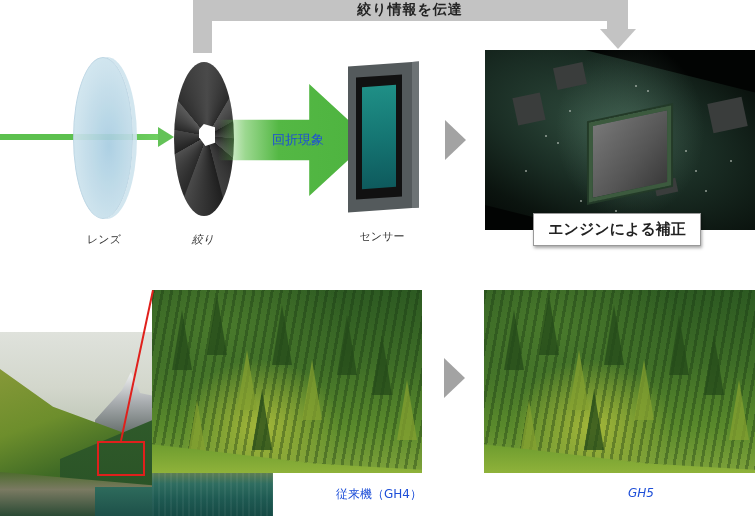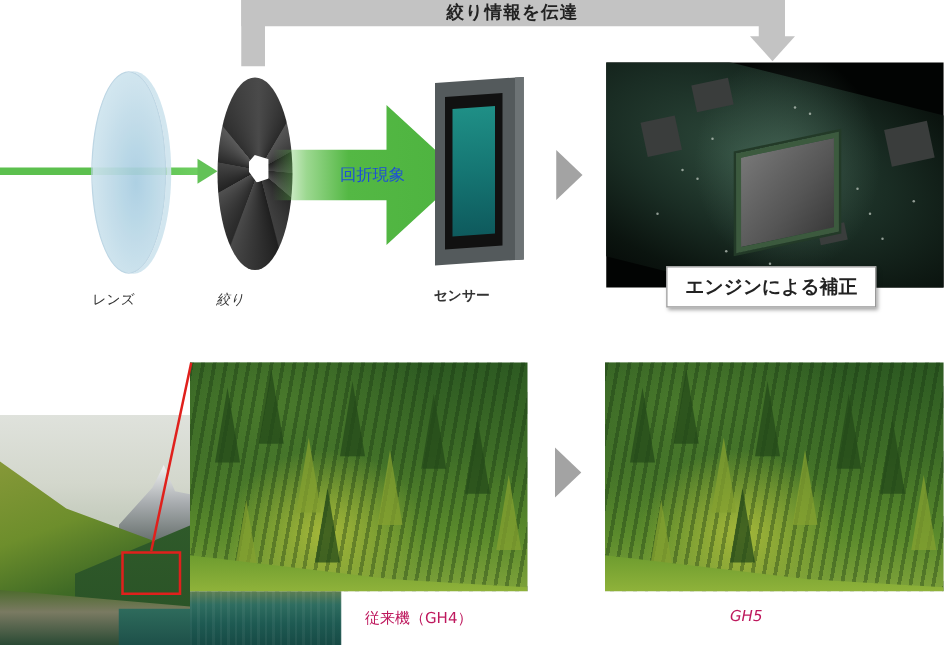--- a/index.html
+++ b/index.html
@@ -69,21 +69,21 @@
                    background:linear-gradient(135deg,#777 0%,#555 60%,#3a3a3a 100%);
                    border:4px solid #3c5a3e; transform:rotate(-12deg) skewX(-12deg);
                    box-shadow:0 0 0 2px #233a28; }
   .circuit .chip-sm { position:absolute; background:#3a3d3c; }
   .circuit .dot { position:absolute; width:2px; height:2px; background:#c8d0c8; border-radius:1px; opacity:.7; }
   .circuit-label { left:533px; top:213px; width:166px; height:31px; background:#fff;
                    border:1px solid #999; box-shadow:1px 2px 3px rgba(0,0,0,.35);
                    font-size:15px; font-weight:bold; line-height:31px; text-align:center; color:#222; }
 
   
-  .lbl { font-size:11px; color:#333; text-align:left; }
+  .lbl { font-size:11px; color:#333; text-align:center; }
 
   
   .landscape { left:0; top:332px; width:152px; height:184px; overflow:hidden;
                background:linear-gradient(180deg,#dfe2dc 0%,#d3d7cc 30%,#c5ccbe 45%); }
   .landscape .hill { position:absolute; left:-10px; top:30px; width:180px; height:160px;
                      background:linear-gradient(160deg,#8a9a3a 0%,#6d8e2c 35%,#3f6a25 60%,#2f5a20 100%);
                      clip-path:polygon(0 0,35% 28%,100% 55%,100% 100%,0 100%); }
   .landscape .mountain { position:absolute; left:95px; top:40px; width:60px; height:60px;
                          background:linear-gradient(180deg,#f2f3f3 0%,#a9adb0 50%,#6a7370 100%);
                          clip-path:polygon(0 80%,45% 30%,60% 0,75% 35%,100% 40%,100% 100%,0 100%); }
@@ -111,21 +111,21 @@
                       border-right:10px solid transparent; border-bottom:60px solid rgba(36,74,26,0.75); }
   .forest-img .tree.light { border-bottom-color:rgba(132,160,48,0.75); }
   .forest-img .grass { position:absolute; left:0; bottom:0; width:100%; height:32px;
                        background:linear-gradient(180deg,#6a9a2e,#8fb23a);
                        clip-path:polygon(0 10%,30% 40%,60% 70%,100% 90%,100% 100%,0 100%); }
   .lake { left:152px; top:473px; width:121px; height:43px;
           background:
             repeating-linear-gradient(90deg,rgba(255,255,255,0.05) 0 2px,rgba(0,0,0,0) 2px 6px),
             linear-gradient(180deg,#5e7e54 0%,#2f6d60 25%,#1e5a52 60%,#164a45 100%); }
 
-  .caption { font-size:12px; color:#be185d; text-align:left; }
+  .caption { font-size:12px; color:#1d4ed8; text-align:right; }
 </style>
 </head>
 <body>
 
 <div class="abs bracket-top"></div>
 <div class="abs bracket-left"></div>
 <div class="abs bracket-right"></div>
 <div class="abs bracket-head"></div>
 <div class="abs bracket-label">絞り情報を伝達</div>
 
@@ -162,21 +162,21 @@
   <div class="dot" style="left:220px;top:140px;"></div>
   <div class="dot" style="left:95px;top:150px;"></div>
   <div class="dot" style="left:130px;top:160px;"></div>
   <div class="dot" style="left:40px;top:120px;"></div>
   <div class="dot" style="left:245px;top:110px;"></div>
 </div>
 <div class="abs circuit-label">エンジンによる補正</div>
 
 <div class="abs lbl" style="left:74px; top:232px; width:60px;">レンズ</div>
 <div class="abs lbl" style="left:173px; top:232px; width:60px;font-style:italic;">絞り</div>
-<div class="abs lbl" style="left:347px; top:229px; width:70px;font-weight:bold;">センサー</div>
+<div class="abs lbl" style="left:347px; top:229px; width:70px;">センサー</div>
 
 <div class="abs landscape">
   <div class="mountain"></div>
   <div class="hill"></div>
   <div class="forest"></div>
   <div class="shore"></div>
   <div class="water"></div>
 </div>
 <div class="abs lake"></div>
 

